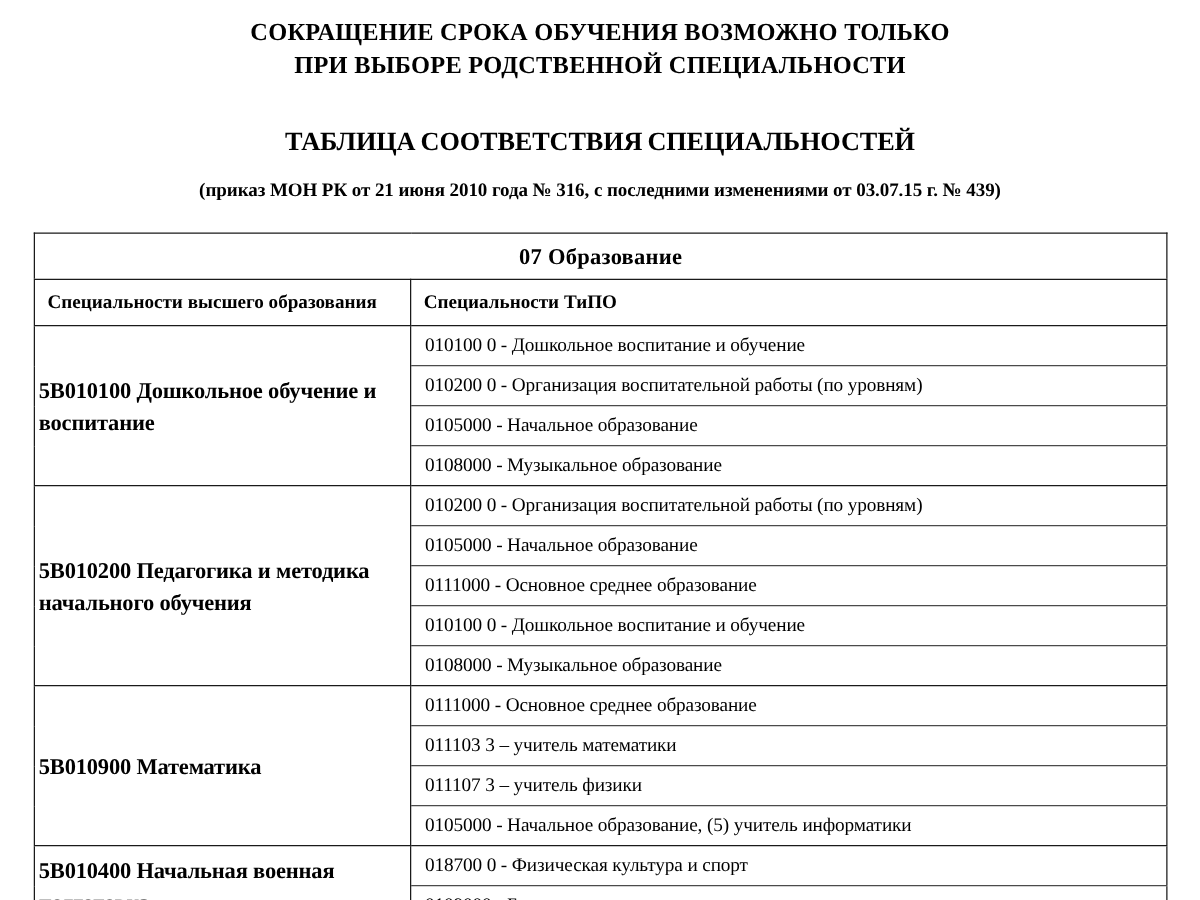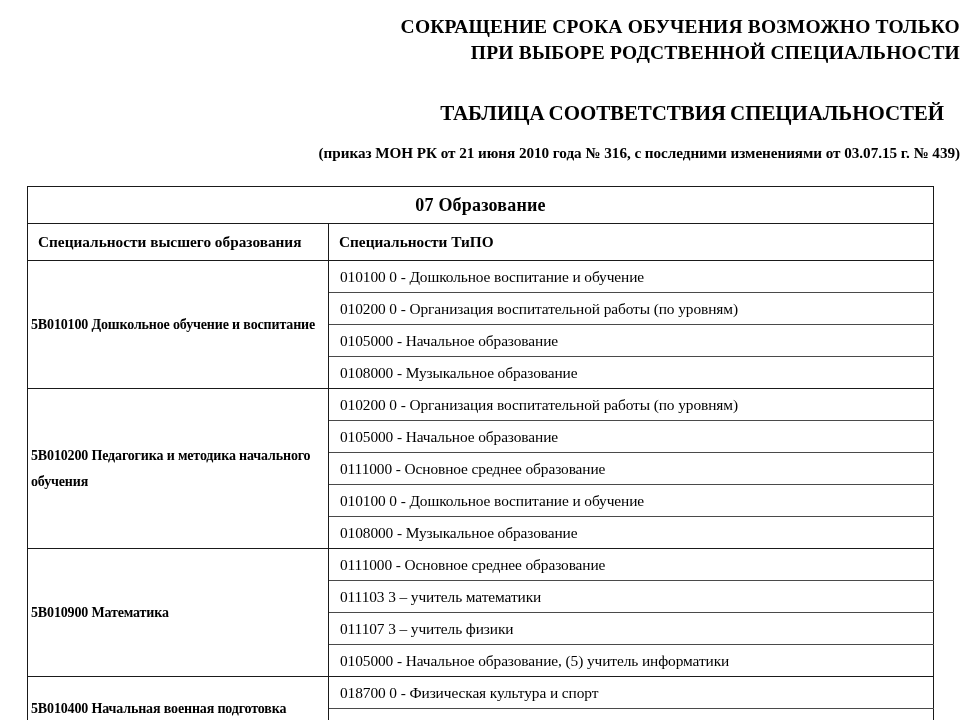--- a/index.html
+++ b/index.html
@@ -20,21 +20,21 @@
   .page {
     position: relative;
     width: 960px;
     height: 720px;
     box-sizing: border-box;
   }
 
   
   .headings {
     padding-top: 14px;
-    text-align: right;
+    text-align: center;
   }
   .title-main {
     font-weight: bold;
     font-size: 19.5px;
     line-height: 26px;
     letter-spacing: 0.2px;
     margin: 0;
   }
   .title-main .line2 {
     display: block;
@@ -96,21 +96,21 @@
   .cell-head.left {
     border-right: 1.4px solid #1a1a1a;
   }
 
   td.group-label {
     border-right: 1.4px solid #1a1a1a;
     border-bottom: 1.4px solid #1a1a1a;
     vertical-align: middle;
     padding: 2px 4px 2px 3px;
     font-weight: bold;
-    font-size: 14px;
+    font-size: 18px;
     line-height: 26px;
     letter-spacing: -0.15px;
     text-align: left;
   }
 
   td.item-cell {
     border-bottom: 1px solid #4a4a4a;
     padding: 2px 6px 3px 11px;
     font-size: 15.4px;
     line-height: 19px;

